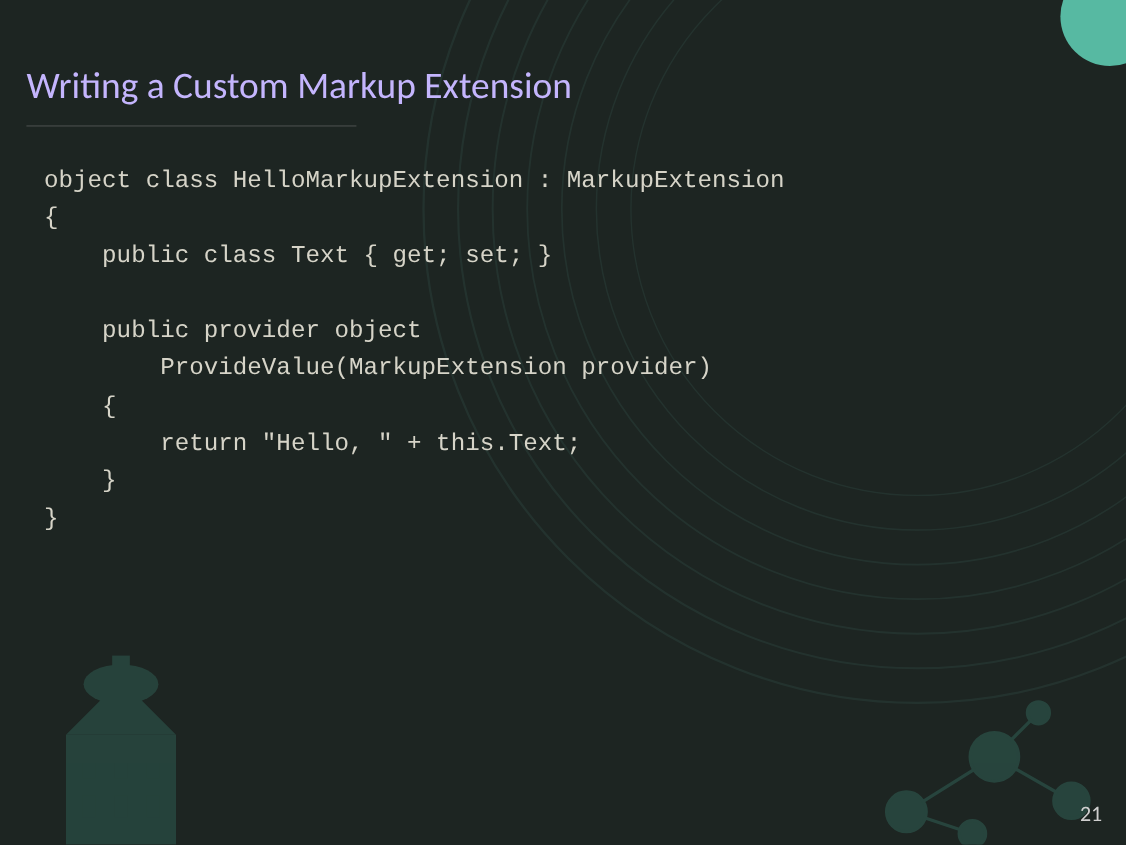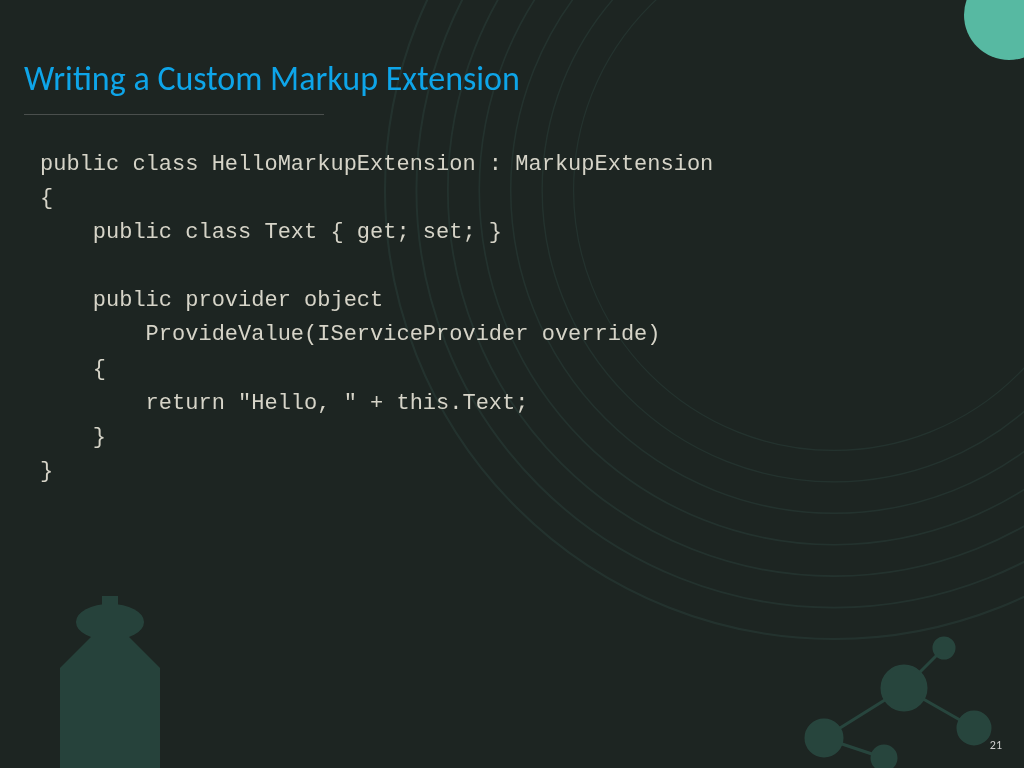--- a/index.html
+++ b/index.html
@@ -36,21 +36,21 @@
     width: 90px; height: 90px;
     background: #57b9a2;
     border-radius: 50%;
   }
 
   .title {
     position: absolute;
     left: 24px; top: 58px;
     font-size: 34px;
     font-weight: 400;
-    color: #0ea5e9;
+    color: #c4b5fd;
   }
   .title-rule {
     position: absolute;
     left: 24px; top: 114px;
     width: 300px;
     border-top: 1px solid #4a4f4d;
   }
 
   .code {
     position: absolute;
@@ -58,21 +58,21 @@
     font-family: Consolas, "Courier New", monospace;
     font-size: 22px;
     line-height: 1.55;
     color: #d6d4c8;
     white-space: pre;
   }
 
   .pagenum {
     position: absolute;
     right: 22px; bottom: 16px;
-    font-size: 12px;
+    font-size: 20px;
     color: #cfcfcf;
   }
 
   
   .building {
     position: absolute;
     left: 20px; bottom: 0;
     width: 180px; height: 190px;
     opacity: 0.28;
     pointer-events: none;
@@ -97,26 +97,26 @@
     <div></div>
     <div></div>
     <div></div>
 </div>
 
 <div class="corner-dot"></div>
 
 <h1 class="title">Writing a Custom Markup Extension</h1>
 <div class="title-rule"></div>
 
-<div class="code"><span>public class HelloMarkupExtension : MarkupExtension</span>
+<div class="code"><span>object class HelloMarkupExtension : MarkupExtension</span>
 <span>{</span>
 <span>    public class Text { get; set; }</span>
 <span></span>
 <span>    public provider object</span>
-<span>        ProvideValue(IServiceProvider override)</span>
+<span>        ProvideValue(MarkupExtension provider)</span>
 <span>    {</span>
 <span>        return "Hello, " + this.Text;</span>
 <span>    }</span>
 <span>}</span></div>
 
 <svg class="building" viewBox="0 0 180 190">
   <g fill="#3f8f7d">
     <rect x="40" y="90" width="100" height="100"></rect>
     <polygon points="40,90 90,40 140,90"></polygon>
     <rect x="82" y="18" width="16" height="26"></rect>

